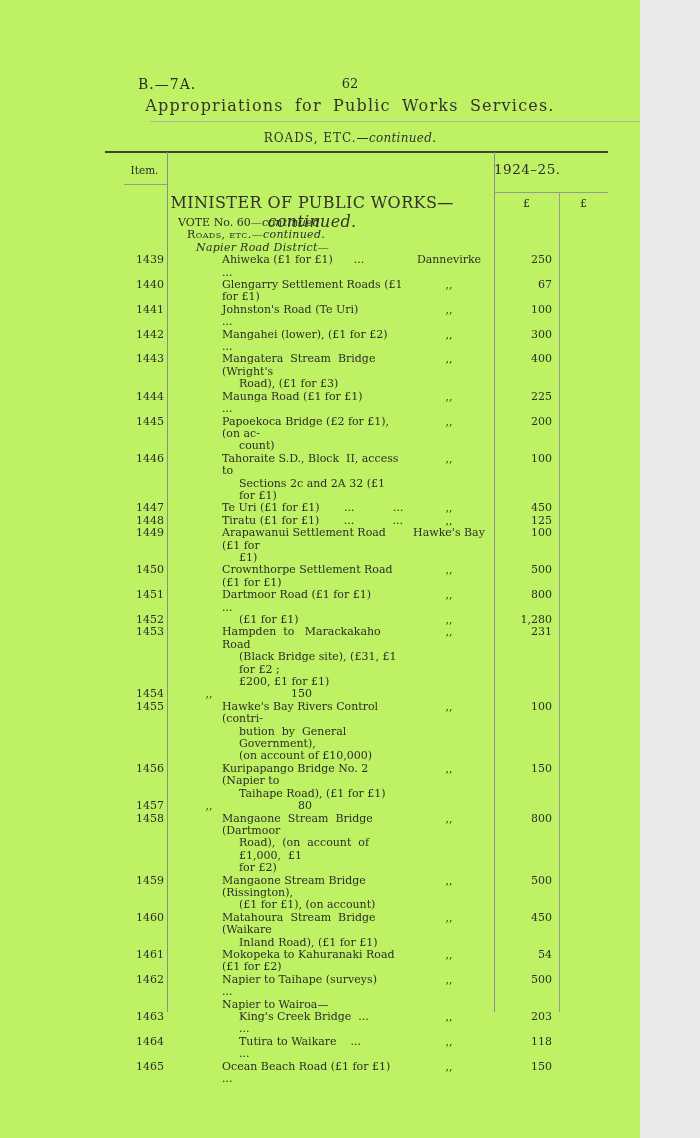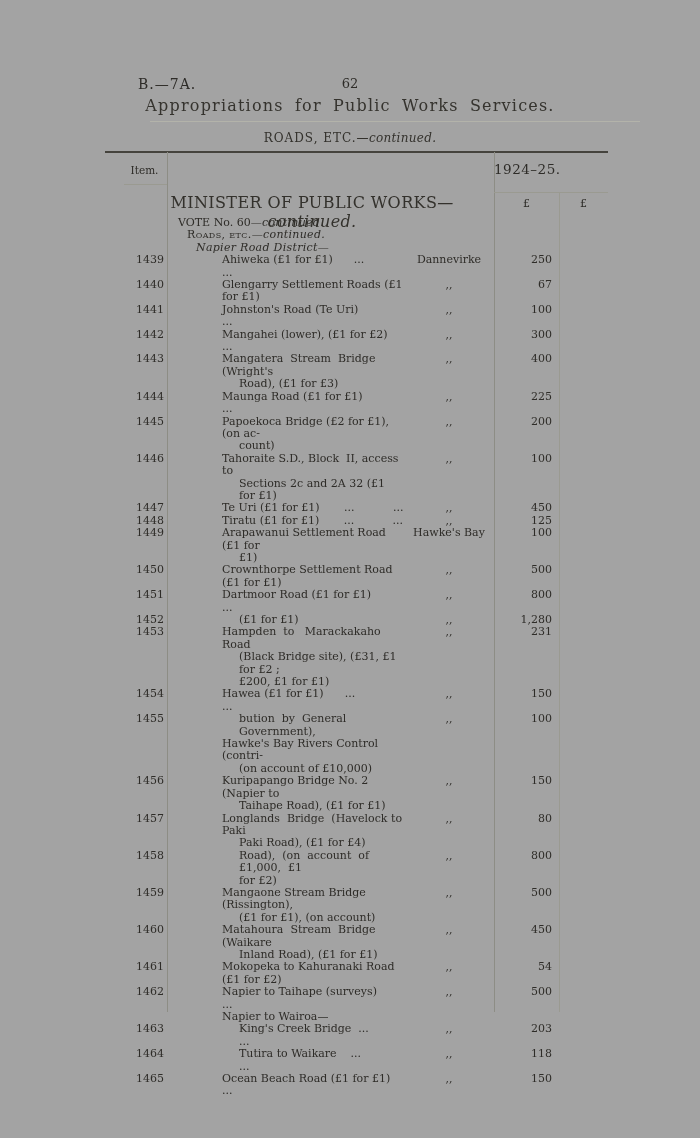--- a/index.html
+++ b/index.html
@@ -1,19 +1,19 @@
 <!DOCTYPE html>
 <html><head>
 <meta charset="utf-8">
 <style>
   html,body{margin:0;padding:0;background:#e9e9e7;}
   .page{
     position:relative;
-    width:700px;height:1138px;
-    background:#a3a3a3;
+    width:640px;height:1138px;
+    background:#bef264;
     font-family:"DejaVu Serif","Liberation Serif",serif;
     color:#2e2c28;
     overflow:hidden;
   }
   .abs{position:absolute;}
   .hdr-code{left:138px;top:76px;font-size:14px;letter-spacing:1px;}
   .hdr-page{left:300px;top:76px;width:100px;text-align:center;font-size:13px;}
   .hdr-title{left:0;top:96px;width:700px;text-align:center;font-size:16px;letter-spacing:1.2px;word-spacing:5px;color:#35332e;}
   .title-rule{left:150px;top:121px;width:490px;height:1px;background:#b3b3aa;}
   .hdr-section{left:0;top:131px;width:700px;text-align:center;font-size:12px;letter-spacing:1px;color:#33312c;}
@@ -164,45 +164,43 @@
     <div class="amt">1,280</div>
   </div>
       <div class="row">
     <div class="no">1453</div>
     <div class="desc"><div class="dl">Hampden  to   Marackakaho   Road</div><div class="dl cont">(Black Bridge site), (£31, £1 for £2 ;</div><div class="dl cont">£200, £1 for £1)</div></div>
     <div class="loc">,,</div>
     <div class="amt">231</div>
   </div>
       <div class="row">
     <div class="no">1454</div>
-    <div class="desc"><div class="dl">Hawea (£1 for £1)      ...           ...</div></div>
     <div class="loc">,,</div>
     <div class="amt">150</div>
   </div>
       <div class="row">
     <div class="no">1455</div>
-    <div class="desc"><div class="dl cont">bution  by  General  Government),</div><div class="dl">Hawke's Bay Rivers Control (contri-</div><div class="dl cont">(on account of £10,000)</div></div>
+    <div class="desc"><div class="dl">Hawke's Bay Rivers Control (contri-</div><div class="dl cont">bution  by  General  Government),</div><div class="dl cont">(on account of £10,000)</div></div>
     <div class="loc">,,</div>
     <div class="amt">100</div>
   </div>
       <div class="row">
     <div class="no">1456</div>
     <div class="desc"><div class="dl">Kuripapango Bridge No. 2 (Napier to</div><div class="dl cont">Taihape Road), (£1 for £1)</div></div>
     <div class="loc">,,</div>
     <div class="amt">150</div>
   </div>
       <div class="row">
     <div class="no">1457</div>
-    <div class="desc"><div class="dl">Longlands  Bridge  (Havelock to Paki</div><div class="dl cont">Paki Road), (£1 for £4)</div></div>
     <div class="loc">,,</div>
     <div class="amt">80</div>
   </div>
       <div class="row">
     <div class="no">1458</div>
-    <div class="desc"><div class="dl cont">Road),  (on  account  of  £1,000,  £1</div><div class="dl cont">for £2)</div></div>
+    <div class="desc"><div class="dl">Mangaone  Stream  Bridge  (Dartmoor</div><div class="dl cont">Road),  (on  account  of  £1,000,  £1</div><div class="dl cont">for £2)</div></div>
     <div class="loc">,,</div>
     <div class="amt">800</div>
   </div>
       <div class="row">
     <div class="no">1459</div>
     <div class="desc"><div class="dl">Mangaone Stream Bridge (Rissington),</div><div class="dl cont">(£1 for £1), (on account)</div></div>
     <div class="loc">,,</div>
     <div class="amt">500</div>
   </div>
       <div class="row">

